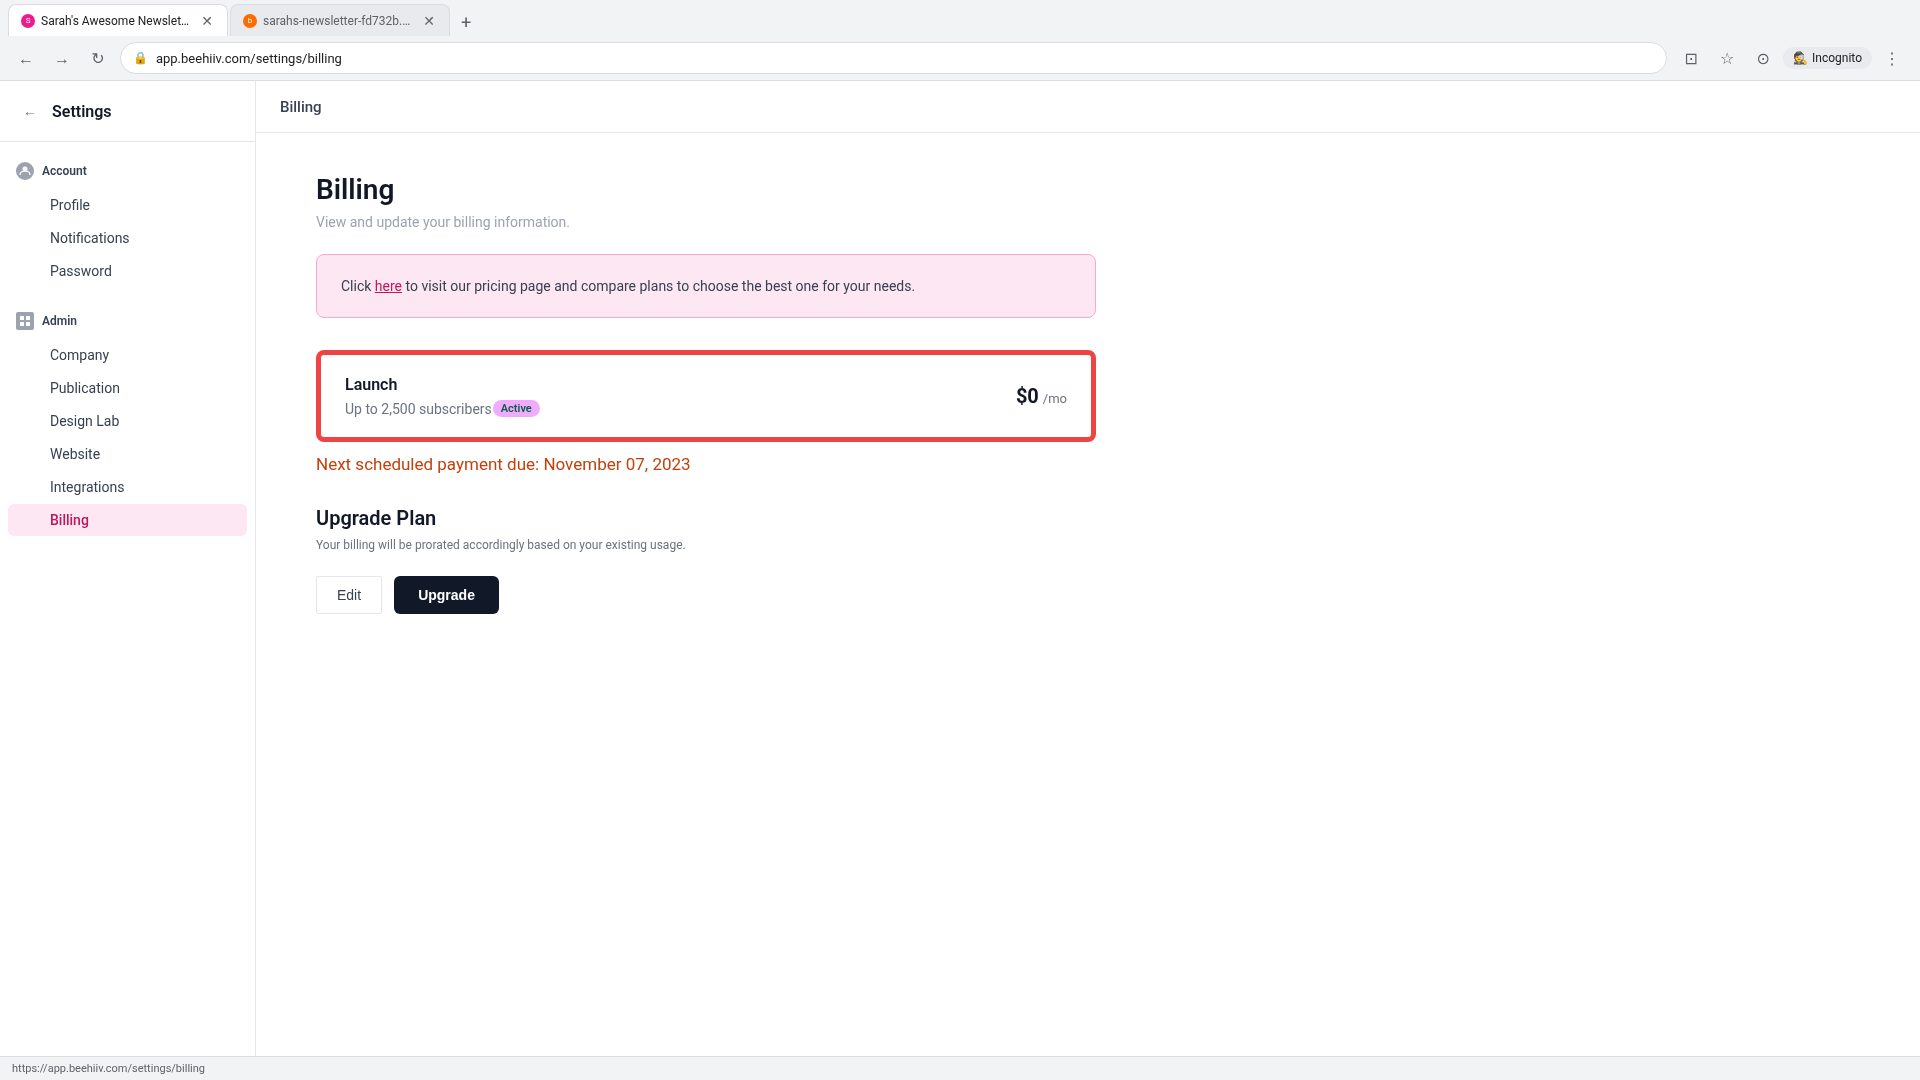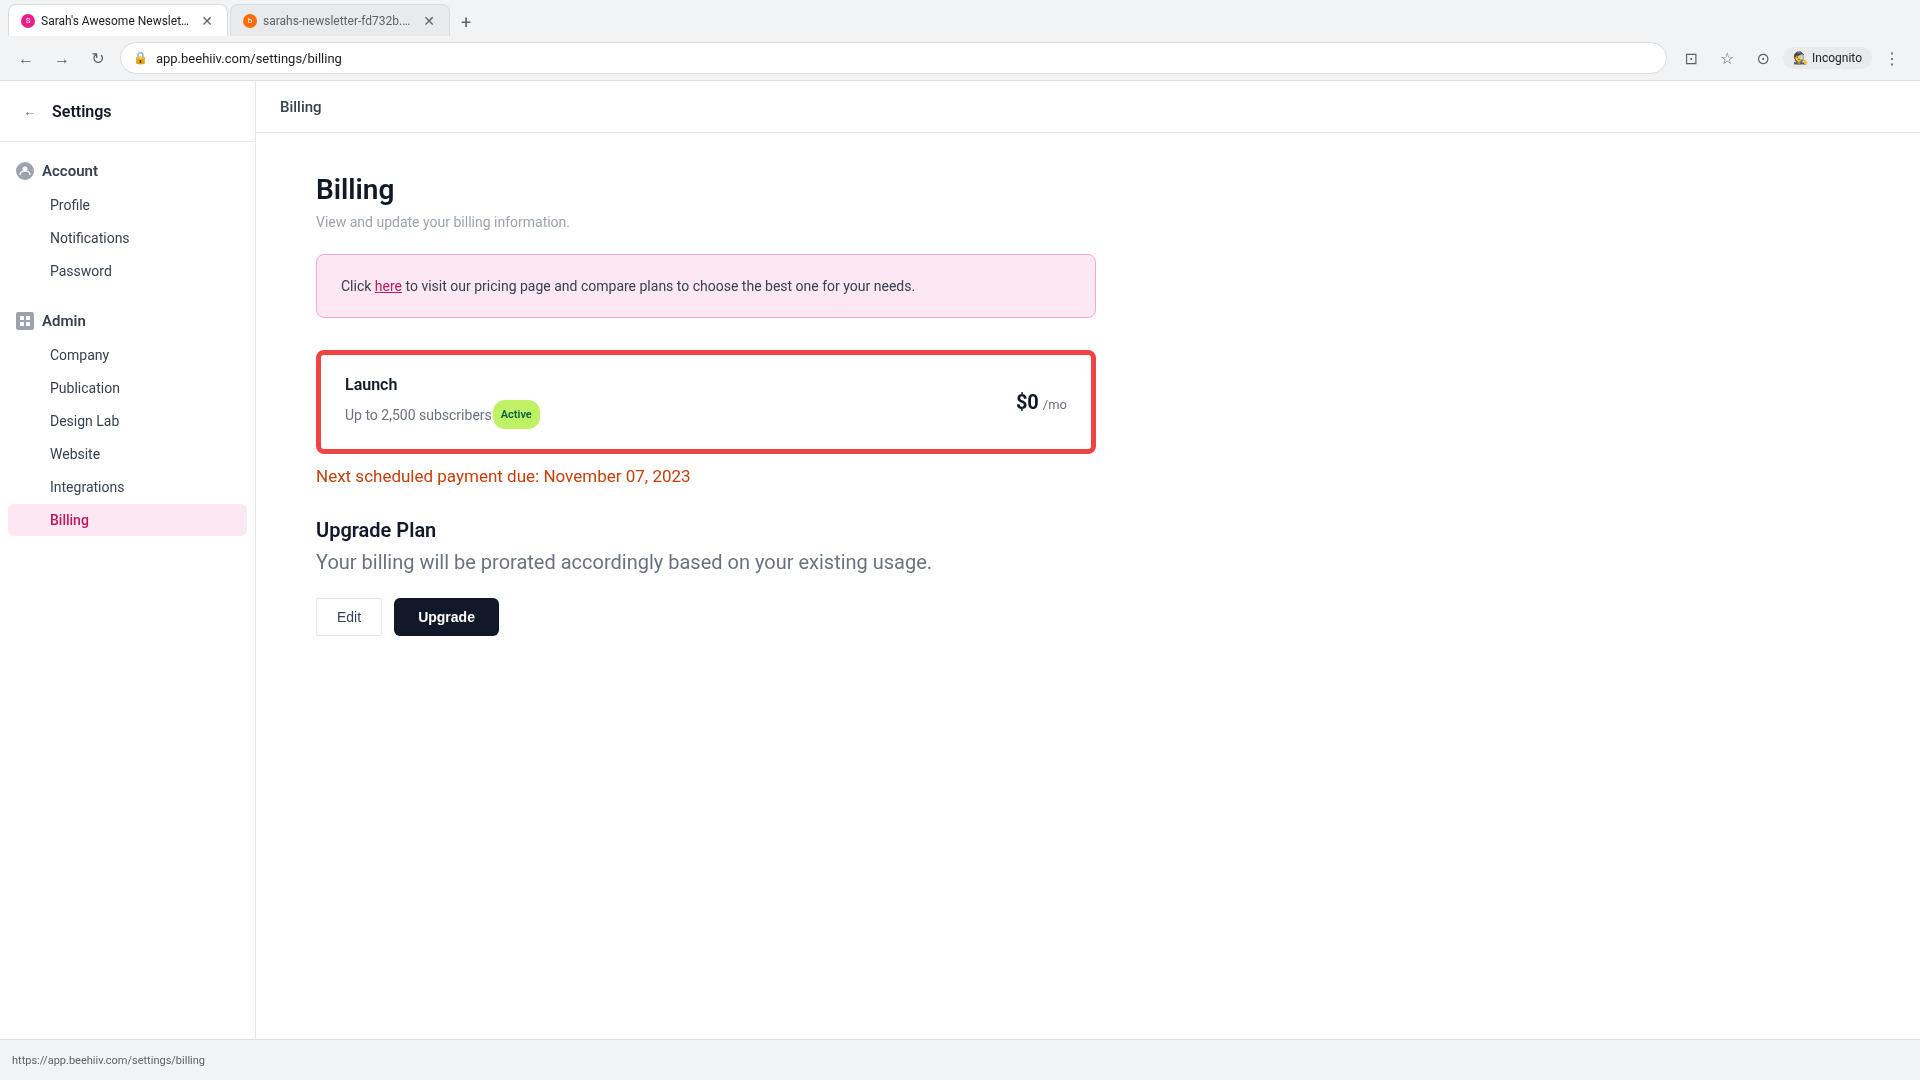--- a/index.html
+++ b/index.html
@@ -30,21 +30,21 @@
     
     .sidebar { width: 256px; background: #fff; border-right: 1px solid #e5e7eb; display: flex; flex-direction: column; flex-shrink: 0; overflow-y: auto; padding-bottom: 16px; }
     .sidebar-header { display: flex; align-items: center; gap: 8px; padding: 16px; border-bottom: 1px solid #e5e7eb; }
     .back-btn { width: 28px; height: 28px; display: flex; align-items: center; justify-content: center; border-radius: 50%; color: #6b7280; cursor: pointer; font-size: 14px; }
     .sidebar-title { font-size: 16px; font-weight: 600; color: #111827; }
     .sidebar-section { padding: 16px 0 4px 0; }
     .sidebar-section-header { display: flex; align-items: center; gap: 8px; padding: 4px 16px 8px 16px; }
     .section-icon { width: 18px; height: 18px; border-radius: 4px; background: #6b7280; display: flex; align-items: center; justify-content: center; font-size: 10px; color: white; flex-shrink: 0; }
     .section-icon.account { background: #9ca3af; border-radius: 50%; }
     .section-icon.admin { background: #9ca3af; border-radius: 2px; }
-    .section-label { font-size: 15px; font-weight: 600; color: #374151; text-align: right; }
+    .section-label { font-size: 12px; font-weight: 600; color: #374151; text-align: right; }
     .sidebar-item { display: flex; align-items: center; padding: 8px 16px 8px 42px; font-size: 14px; color: #374151; cursor: pointer; border-radius: 6px; margin: 1px 8px; }
     .sidebar-item.active { background: #fce7f3; color: #be185d; font-weight: 500; }
 
     
     .main-content { flex: 1; overflow-y: auto; background: #fff; }
     .page-header { padding: 16px 24px; border-bottom: 1px solid #e5e7eb; }
     .page-header-title { font-size: 15px; font-weight: 500; color: #374151; }
     .content-area { padding: 40px 60px; max-width: 900px; }
     .content-title { font-size: 28px; font-weight: 600; color: #111827; margin-bottom: 8px; }
     .content-subtitle { font-size: 14px; color: #9ca3af; margin-bottom: 24px; }
@@ -53,38 +53,38 @@
     .info-box { background: #fce7f3; border: 1px solid #f9a8d4; border-radius: 8px; padding: 20px 24px; margin-bottom: 32px; font-size: 14px; color: #374151; line-height: 1.6; }
     .info-box a { color: #be185d; }
 
     
     .section-title { font-size: 20px; font-weight: 600; color: #111827; margin-bottom: 16px; }
 
     
     .plan-card { border: 5px solid #ef4444; border-radius: 8px; padding: 20px 24px; display: flex; align-items: center; justify-content: space-between; margin-bottom: 12px; }
     .plan-name { font-size: 16px; font-weight: 600; color: #111827; margin-bottom: 6px; }
     .plan-subscribers { font-size: 14px; color: #6b7280; display: flex; align-items: center; gap: 1px; }
-    .active-badge { background: #bef264; color: #065f46; font-size: 11px; font-weight: 600; padding: 8px 8px; border-radius: 12px; }
+    .active-badge { background: #f0abfc; color: #065f46; font-size: 11px; font-weight: 600; padding: 2px 8px; border-radius: 12px; }
     .plan-price { text-align: right; }
     .price-amount { font-size: 20px; font-weight: 700; color: #111827; }
     .price-period { font-size: 13px; color: #6b7280; }
 
     .payment-due { font-size: 17px; color: #c2410c; margin-bottom: 32px; }
 
     
     .upgrade-title { font-size: 20px; font-weight: 600; color: #111827; margin-bottom: 8px; }
-    .upgrade-subtitle { font-size: 20px; color: #6b7280; margin-bottom: 24px; }
+    .upgrade-subtitle { font-size: 12px; color: #6b7280; margin-bottom: 24px; }
 
     
     .btn-row { display: flex; gap: 12px; }
     .btn-edit { padding: 10px 20px; border: 1px solid #e5e7eb; background: #fff; color: #374151; font-size: 14px; font-weight: 500; border-radius: 2px; cursor: pointer; }
     .btn-upgrade { padding: 10px 24px; background: #111827; color: #fff; font-size: 14px; font-weight: 600; border-radius: 6px; border: none; cursor: pointer; }
 
     
-    .status-bar { height: 41px; background: #f1f3f4; border-top: 1px solid #dadce0; display: flex; align-items: center; padding: 0 12px; font-size: 11px; color: #5f6368; flex-shrink: 0; }
+    .status-bar { height: 24px; background: #f1f3f4; border-top: 1px solid #dadce0; display: flex; align-items: center; padding: 0 12px; font-size: 11px; color: #5f6368; flex-shrink: 0; }
   </style>
 </head>
 <body>
 
 <div class="browser-chrome">
   <div class="browser-tabs">
     <div class="tab">
       <div class="tab-favicon">S</div>
       <span class="tab-title">Sarah's Awesome Newsletter - b...</span>
       <span class="tab-close">✕</span>

